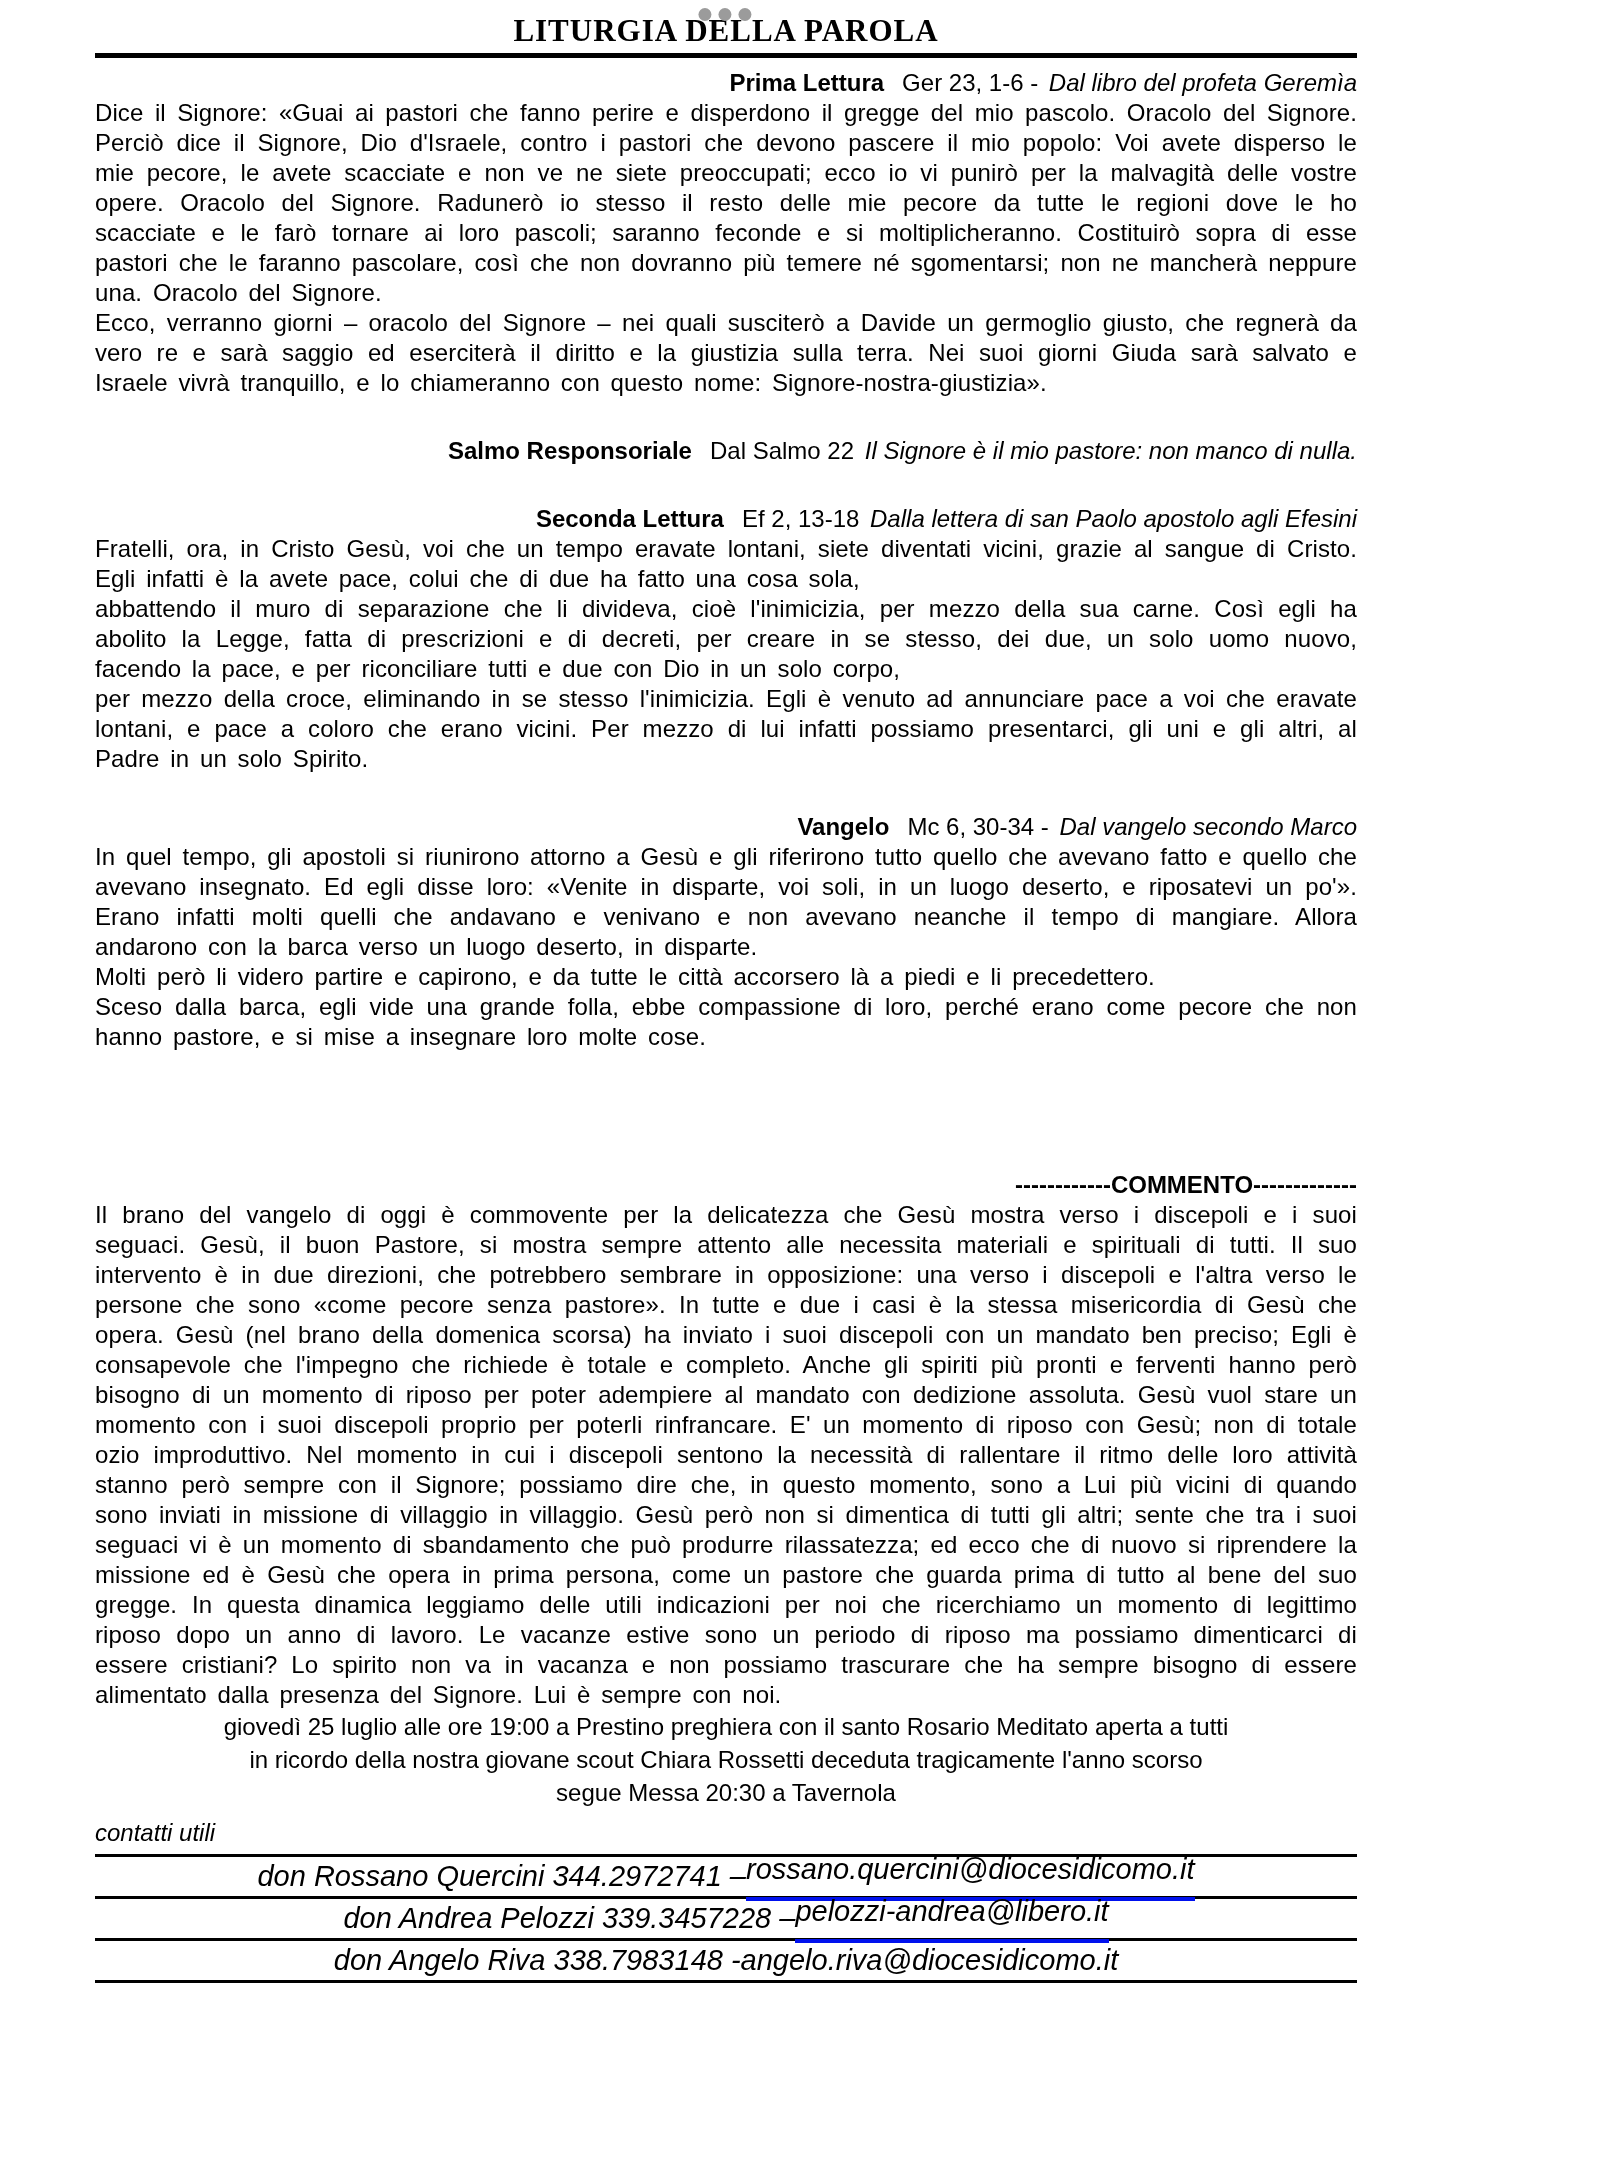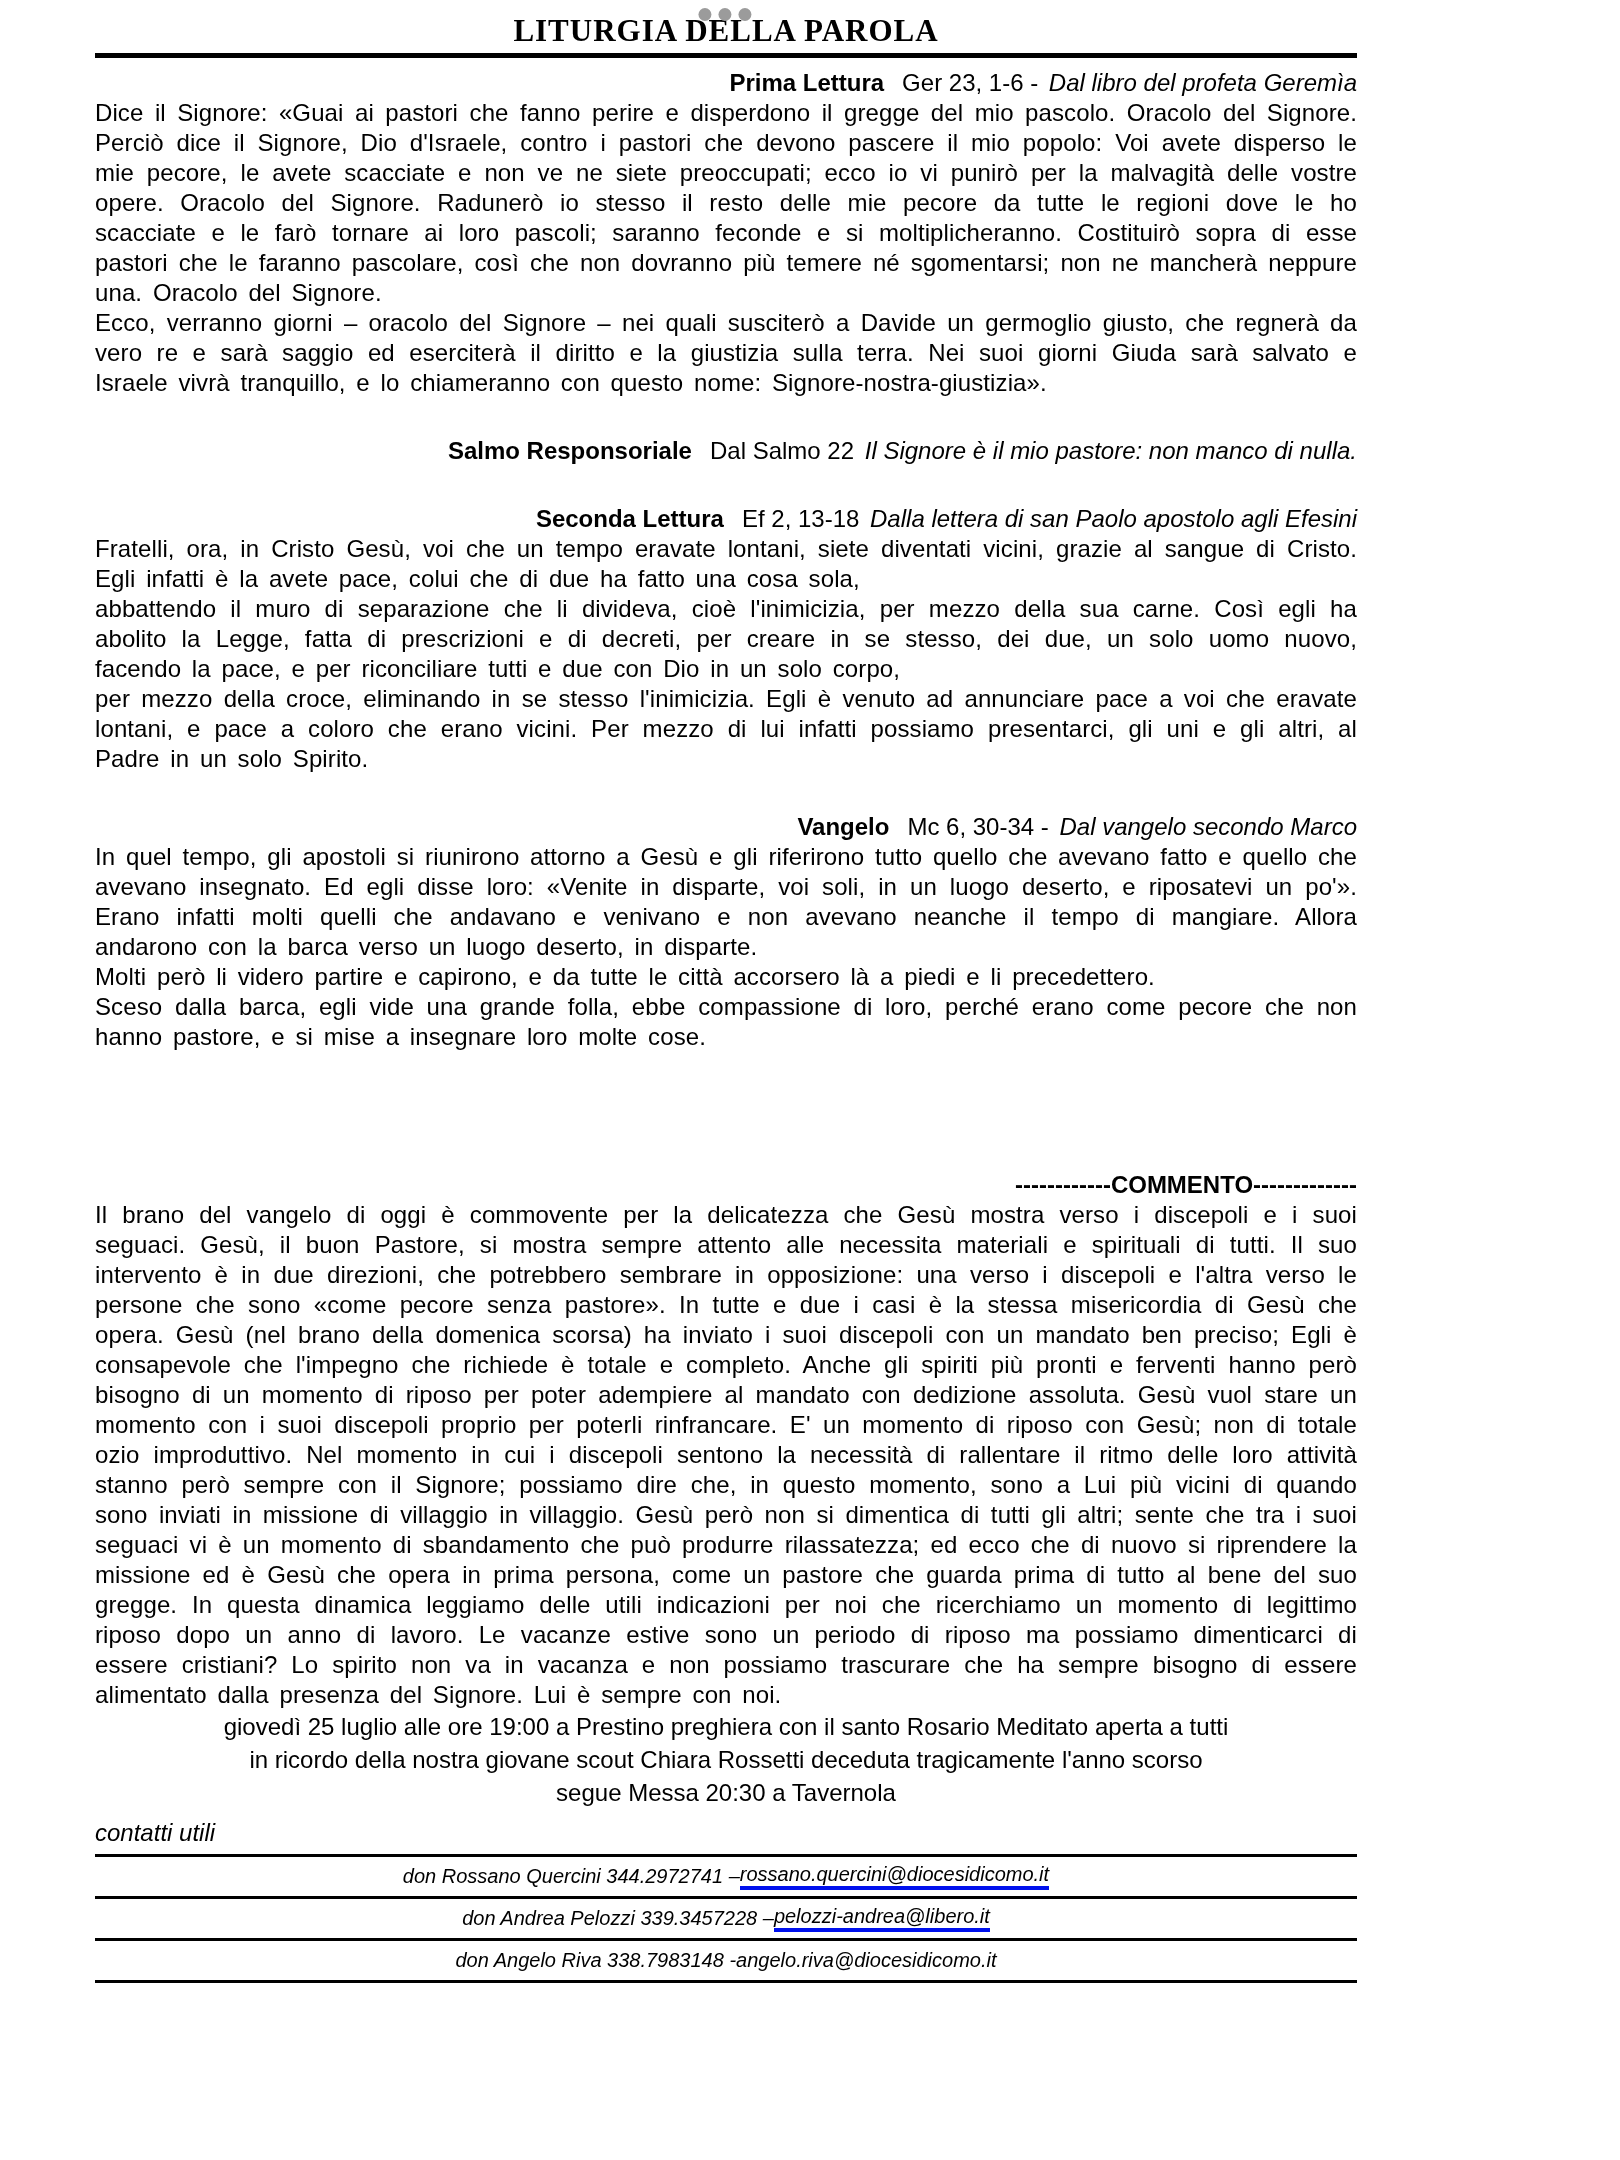--- a/index.html
+++ b/index.html
@@ -28,22 +28,22 @@
   .center-head{margin:0;text-align:right;font-weight:bold;font-size:24px;line-height:30px;white-space:pre-wrap;}
   .commento-head{margin-top:118px;}
 
   
   .notice{margin:0;text-align:center;font-size:24px;line-height:33px;}
   .contacts-title{margin:9px 0 6px 0;font-style:italic;font-size:24px;line-height:30px;}
 
   
   .contacts{border-top:3px solid #000;}
   .contact-row{border-bottom:3px solid #000;height:39px;display:flex;align-items:center;justify-content:center;
-               font-style:italic;font-size:20px;}
-  .email-underline{border-bottom:4px solid #0011ee;padding-bottom:0px;}
+               font-style:italic;font-size:29px;}
+  .email-underline{border-bottom:4px solid #0011ee;padding-bottom:11px;}
 </style>
 </head>
 <body>
 
 <div class="page">
 
   <div class="title-wrap">
     <span class="dots">
       <span class="dot" style="background: rgb(155, 155, 155);"></span>
       <span class="dot" style="background: rgb(155, 155, 155);"></span>

